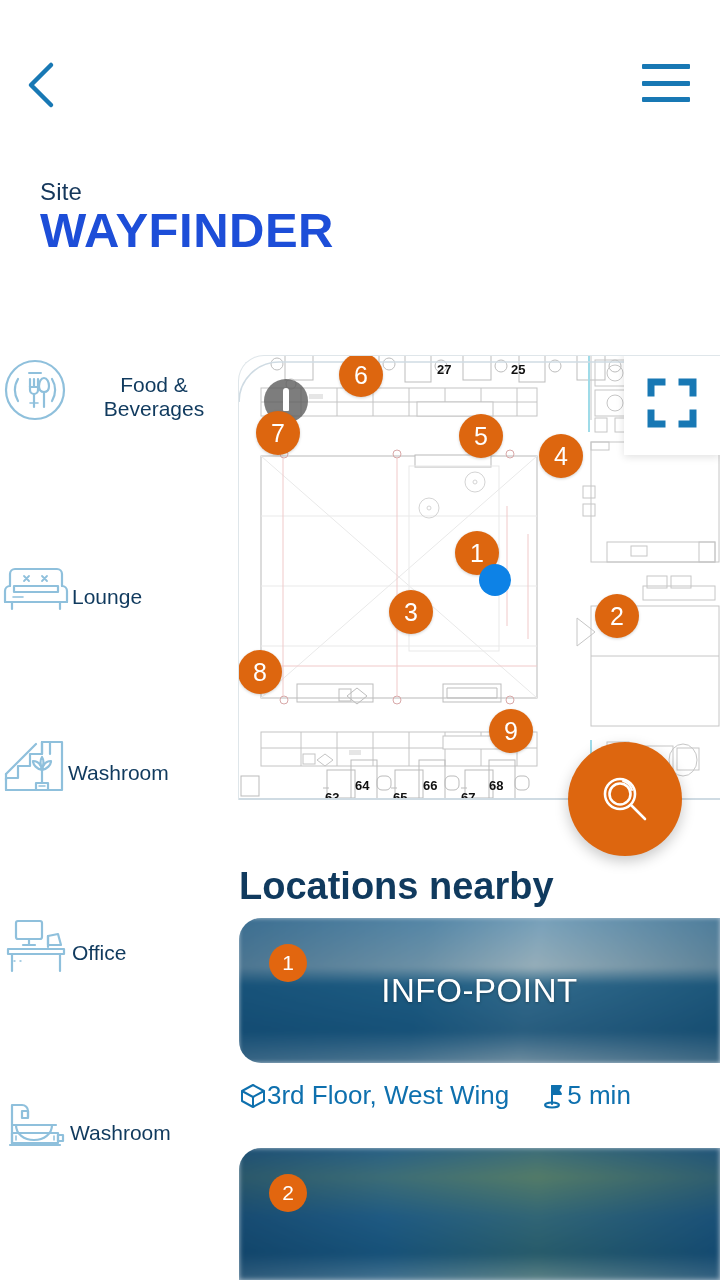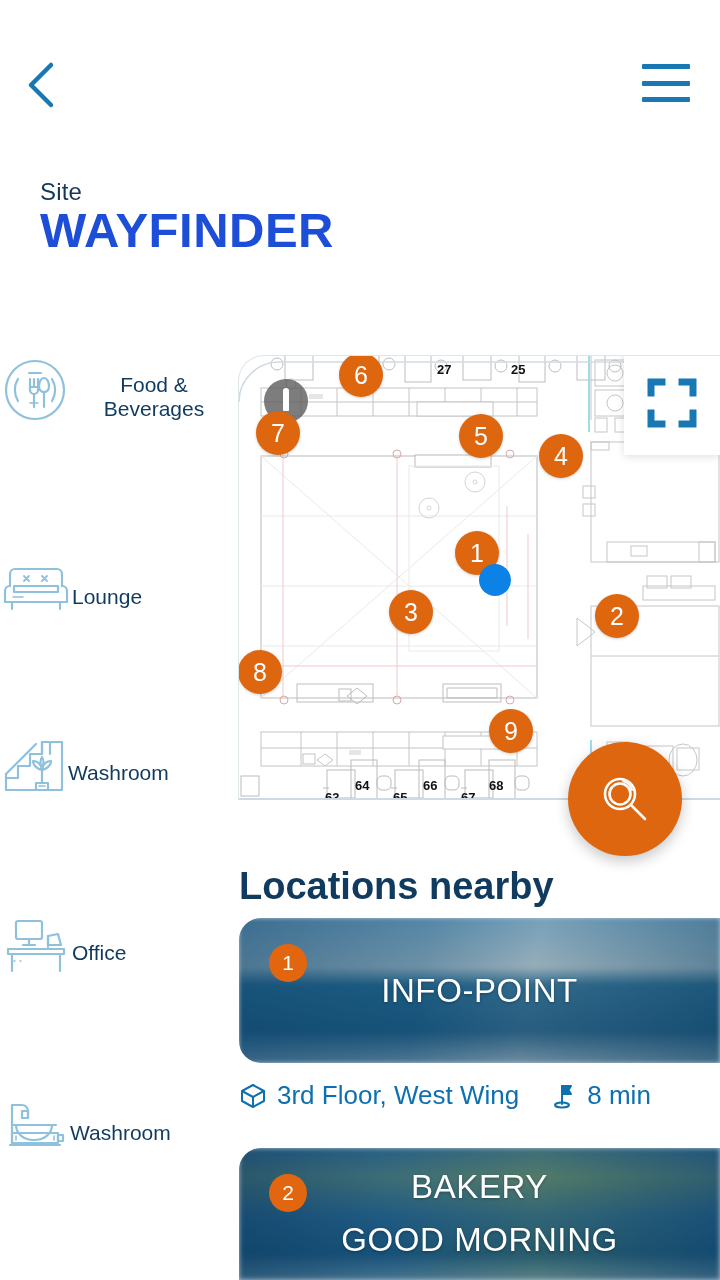--- a/index.html
+++ b/index.html
@@ -140,21 +140,21 @@
     position: absolute; left: 0; right: 0; top: 50%; transform: translateY(-50%);
     text-align: center; color: #fff; font-size: 33px; letter-spacing: .6px;
     line-height: 1.6; text-shadow: 0 1px 3px rgba(0,0,0,.3);
   }
   .card-caption .l2 { display: block; }
   .meta-row {
     position: absolute; left: 239px; top: 1080px;
     display: flex; align-items: center; gap: 30px;
     color: #0E70AE; font-size: 26px;
   }
-  .meta-item { display: flex; align-items: center; gap: 10px; }
+  .meta-item { display: flex; align-items: center; }
 </style>
 </head>
 <body>
 
 <div id="app">
 
   <div class="topbar">
     <div class="back-btn">
       <svg width="34" height="50" viewBox="0 0 34 50">
         <polyline points="26,5 6,25 26,45" fill="none" stroke="#1878B4" stroke-width="4.5" stroke-linecap="round" stroke-linejoin="round"></polyline>
@@ -480,27 +480,23 @@
       <span>3rd Floor, West Wing</span>
     </div>
     <div class="meta-item">
       <svg width="28" height="28" viewBox="0 0 28 28">
         <g fill="none" stroke="#0E70AE" stroke-width="2" stroke-linecap="round" stroke-linejoin="round">
           <path d="M13 22V4"></path>
           <path d="M13 4h9l-2.5 4L22 12h-9z" fill="#0E70AE"></path>
           <ellipse cx="13" cy="23" rx="7" ry="2.5"></ellipse>
         </g>
       </svg>
-      <span>8 min</span>
+      <span>5 min</span>
     </div>
   </div>
 
   <div class="loc-card c1">
     <div class="photo p1"></div>
     <div class="photo-tint"></div>
     <div class="card-badge">2</div>
-    <div class="card-caption">
-      <span>BAKERY</span>
-      <span class="l2">GOOD MORNING</span>
-    </div>
   </div>
 
 </div>
 
 </body></html>

